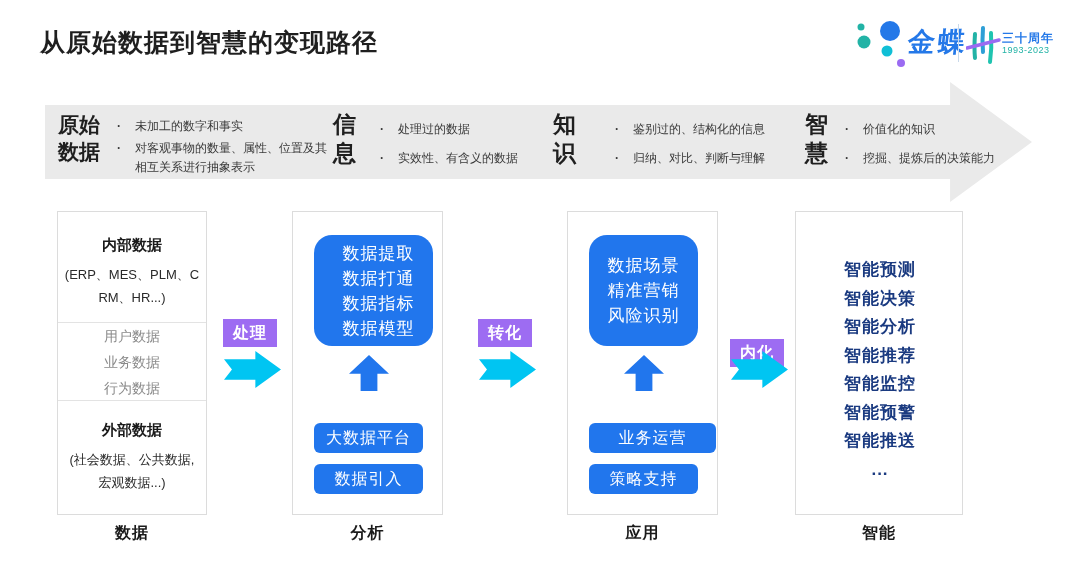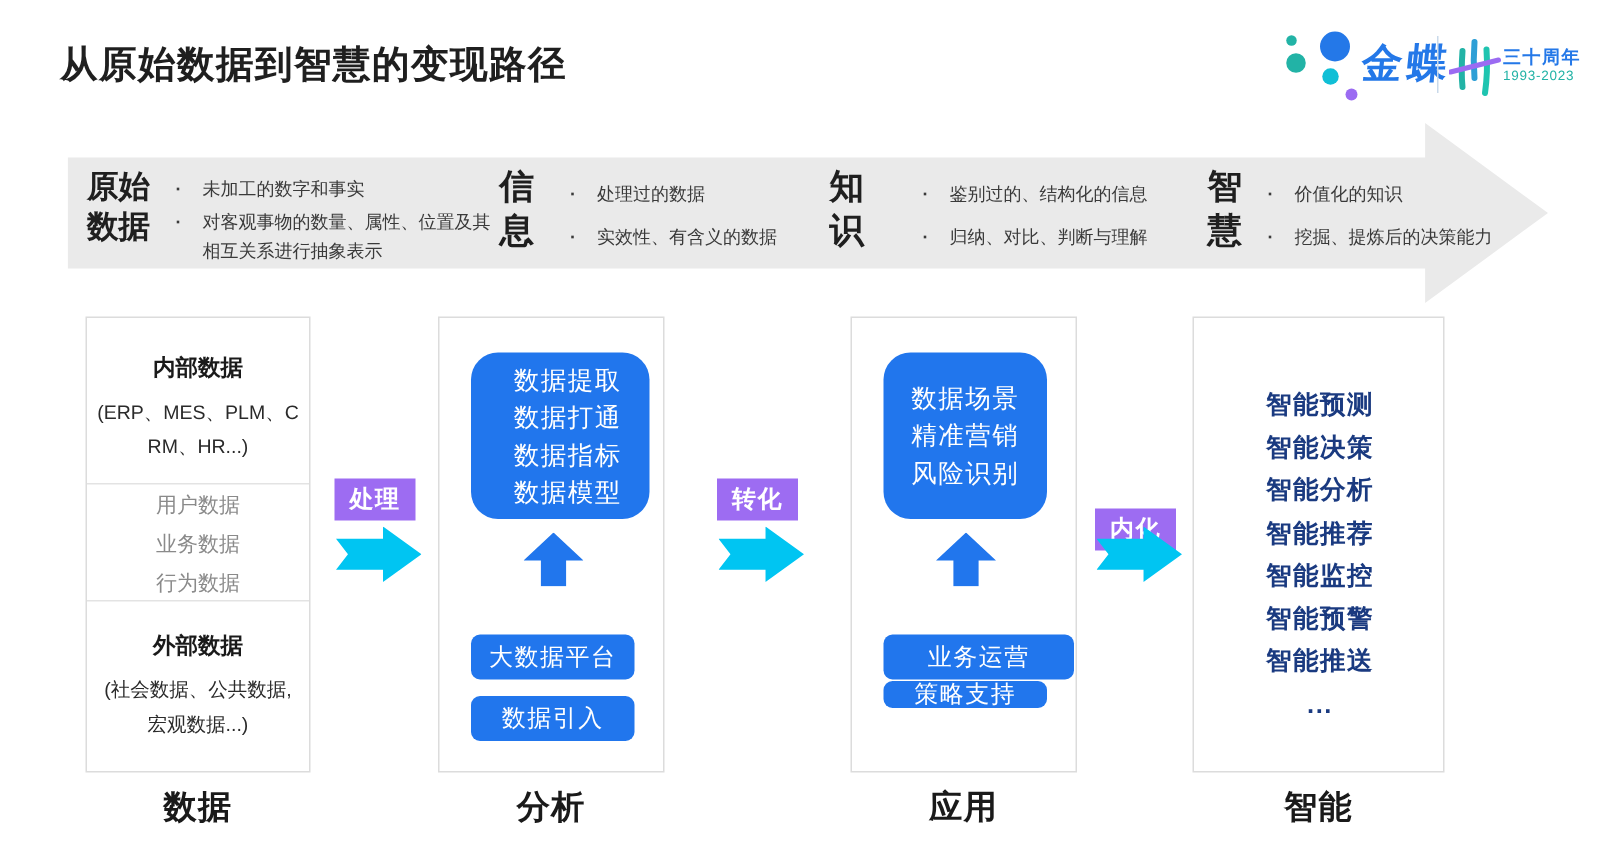--- a/index.html
+++ b/index.html
@@ -45,21 +45,21 @@
   .bullets.loose{gap:10px;}
   .bullet{display:flex;font-size:12px;color:#3a3a3a;line-height:1.6;}
   .bullet .dot{width:18px;flex:0 0 18px;font-weight:bold;color:#3a3a3a;}
 
   
   .colbox{
     background:#fff;border:1px solid #DCDCDC;
     box-sizing:border-box;
   }
   .col-label{
-    font-size:22px;font-weight:bold;color:#1a1a1a;
+    font-size:16px;font-weight:bold;color:#1a1a1a;
     text-align:center;letter-spacing:1px;
   }
 
   
   .sect{box-sizing:border-box;text-align:center;}
   .sect-title{font-size:15px;font-weight:bold;color:#1a1a1a;margin-bottom:8px;}
   .sect-sub{font-size:13px;color:#2a2a2a;line-height:1.8;width:138px;margin:0 auto;word-break:break-all;}
   .divider{border-top:1px solid #E3E3E3;}
   .gray-item{font-size:14px;color:#8A8A8A;line-height:26px;text-align:center;}
 
@@ -214,21 +214,21 @@
 <div class="abs right-arrow" style="left:479px;top:351px;"></div>
 
 <div class="abs colbox" style="left:567px;top:211px;width:151px;height:304px;">
   <div class="bigbox abs" style="left:21px;top:23px;width:109px;height:111px;">
     <div>数据场景</div>
     <div>精准营销</div>
     <div>风险识别</div>
   </div>
   <div class="up-arrow abs" style="left:56px;top:143px;width:40px;height:36px;"></div>
   <div class="btn abs" style="left:21px;top:211px;width:127px;height:30px;">业务运营</div>
-  <div class="btn abs" style="left:21px;top:242px;width:109px;height:18px;">策略支持</div>
+  <div class="btn abs" style="left:21px;top:252px;width:109px;height:30px;">策略支持</div>
 </div>
 <div class="abs col-label" style="left:567px;top:523px;width:151px;">应用</div>
 
 <div class="abs conn-label" style="left:730px;top:319px;margin-top:20px;">内化</div>
 <div class="abs right-arrow" style="left:731px;top:351px;"></div>
 
 <div class="abs colbox" style="left:795px;top:196px;width:168px;height:304px;margin-top:15px;">
   <div class="abs" style="left:0;top:44px;width:168px;">
     <div class="smart-item">智能预测</div>
     <div class="smart-item">智能决策</div>

